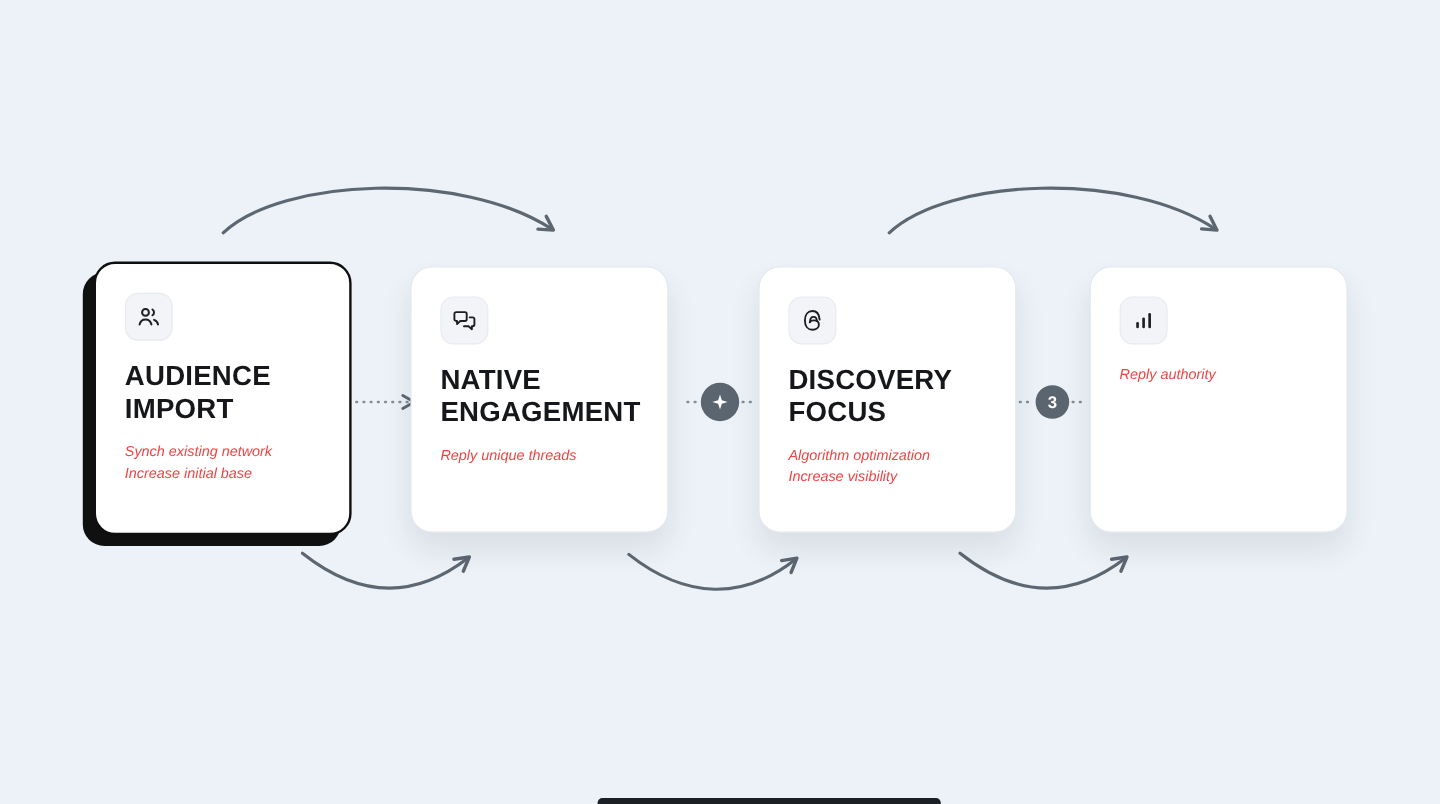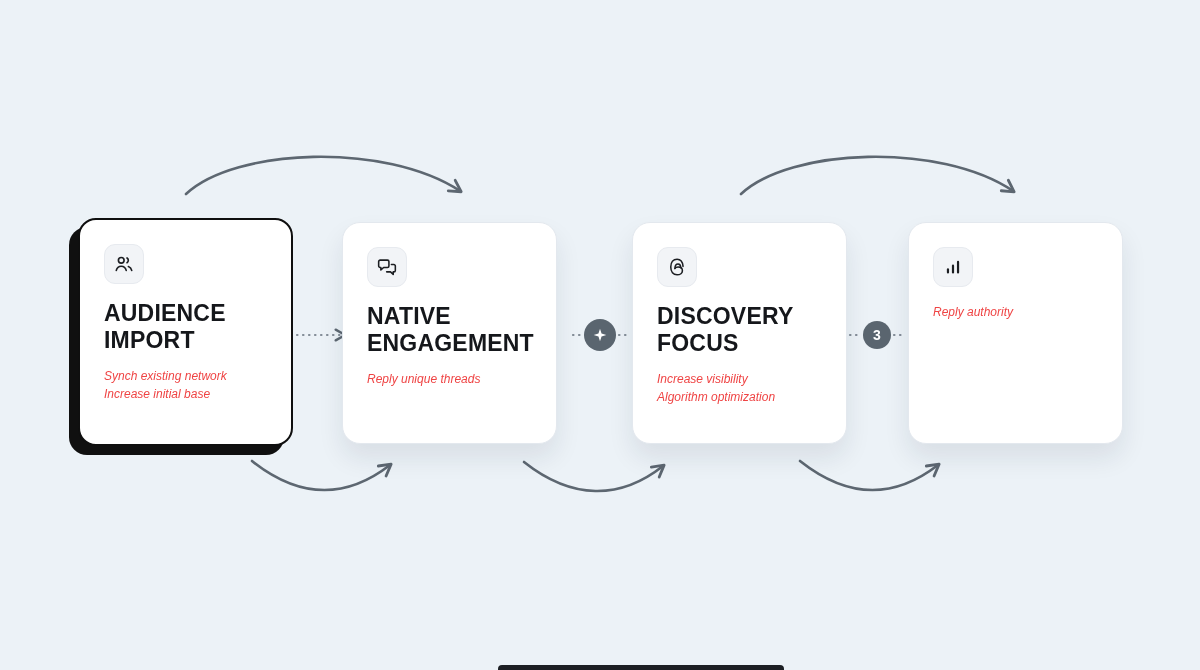--- a/index.html
+++ b/index.html
@@ -131,22 +131,22 @@
   </div>
 
   <div class="card" style="left:632px">
     <div class="icon-box">
       <svg viewBox="0 0 24 24" fill="none" stroke="#1c1e22" stroke-width="1.7" stroke-linecap="round" stroke-linejoin="round">
         <path d="M18.6 11.3c-.4-4.7-2.8-7.8-6.5-7.8C7.9 3.5 5.2 6.9 5.2 12s2.7 8.5 6.9 8.5c3.4 0 5.8-1.9 5.8-4.5 0-2.4-1.9-4-4.7-4-1.7 0-3 .7-3.6 1.8"></path>
         <path d="M9.8 13.2c.1-2.7 1.4-4.4 3.3-4.4 1.8 0 2.9 1.4 3 3.9"></path>
       </svg>
     </div>
     <h3>DISCOVERY FOCUS</h3>
+    <div class="desc">Algorithm optimization</div>
     <div class="desc">Increase visibility</div>
-    <div class="desc">Algorithm optimization</div>
   </div>
 
   <div class="card" style="left:908px">
     <div class="icon-box">
       <svg viewBox="0 0 24 24" fill="none" stroke="#1c1e22" stroke-width="2.4" stroke-linecap="round">
         <path d="M6.5 18v-3.4"></path>
         <path d="M12 18v-7.5"></path>
         <path d="M17.5 18V6.5"></path>
       </svg>
     </div>

